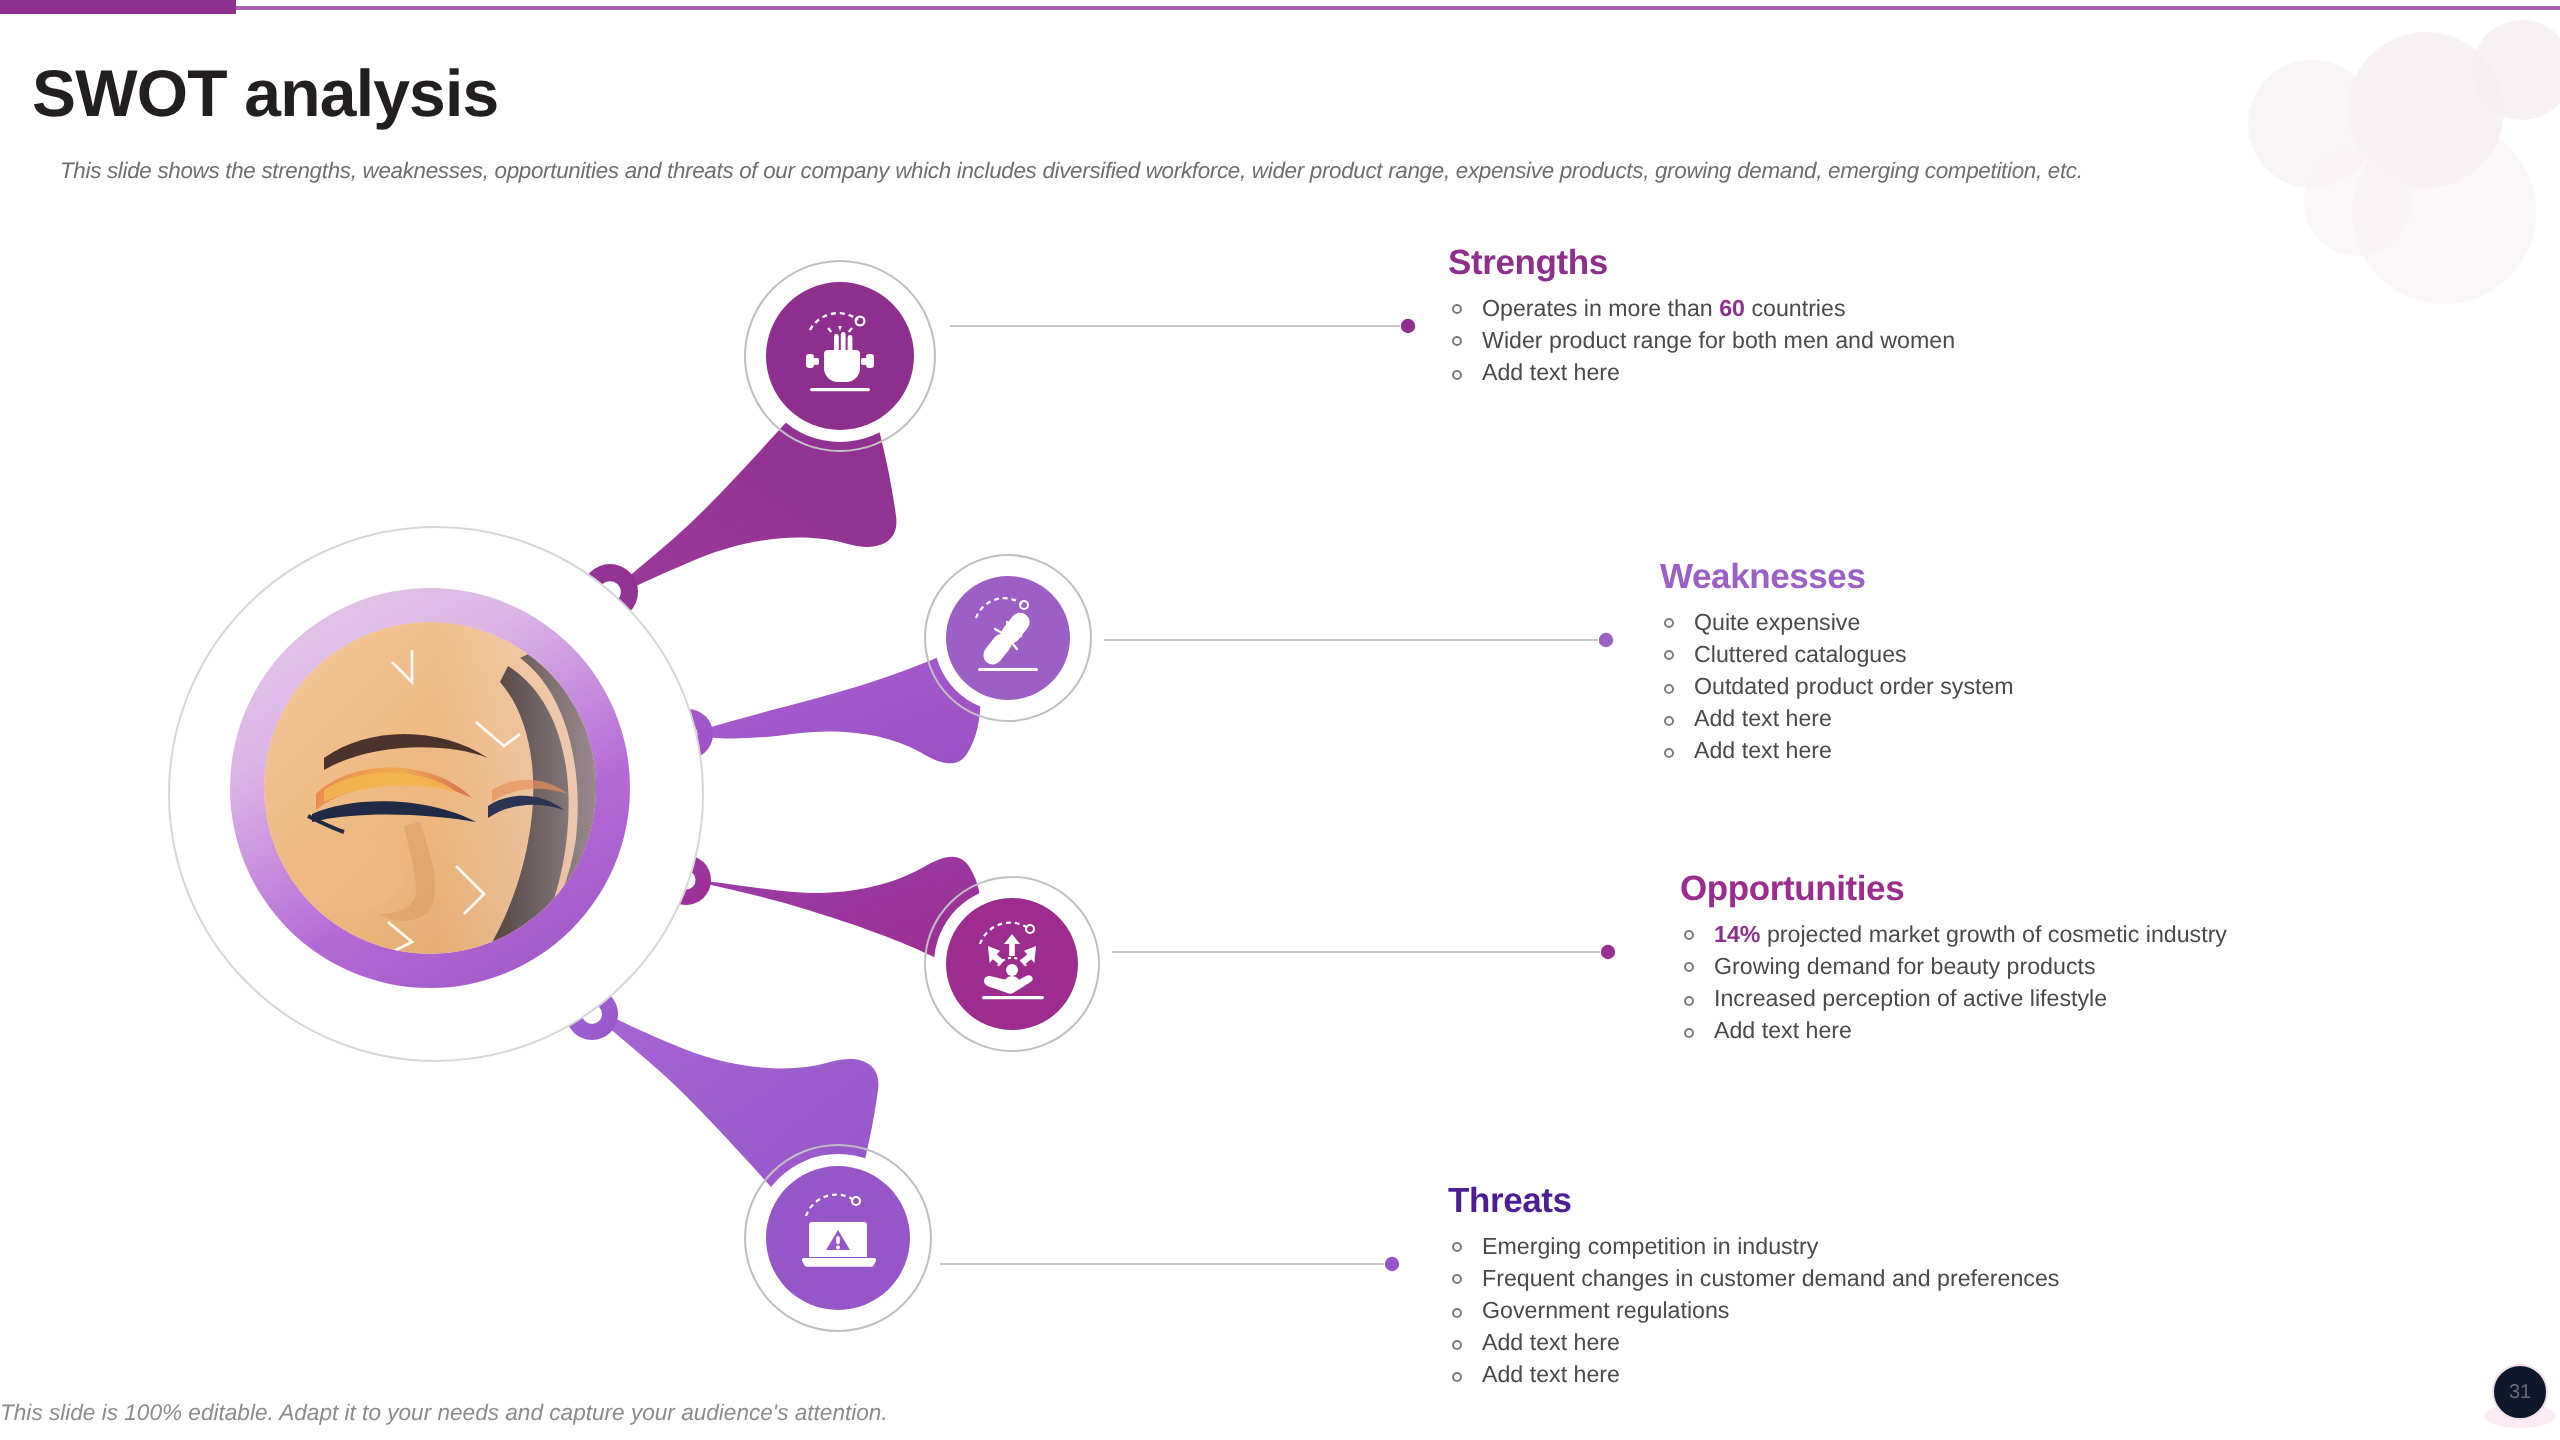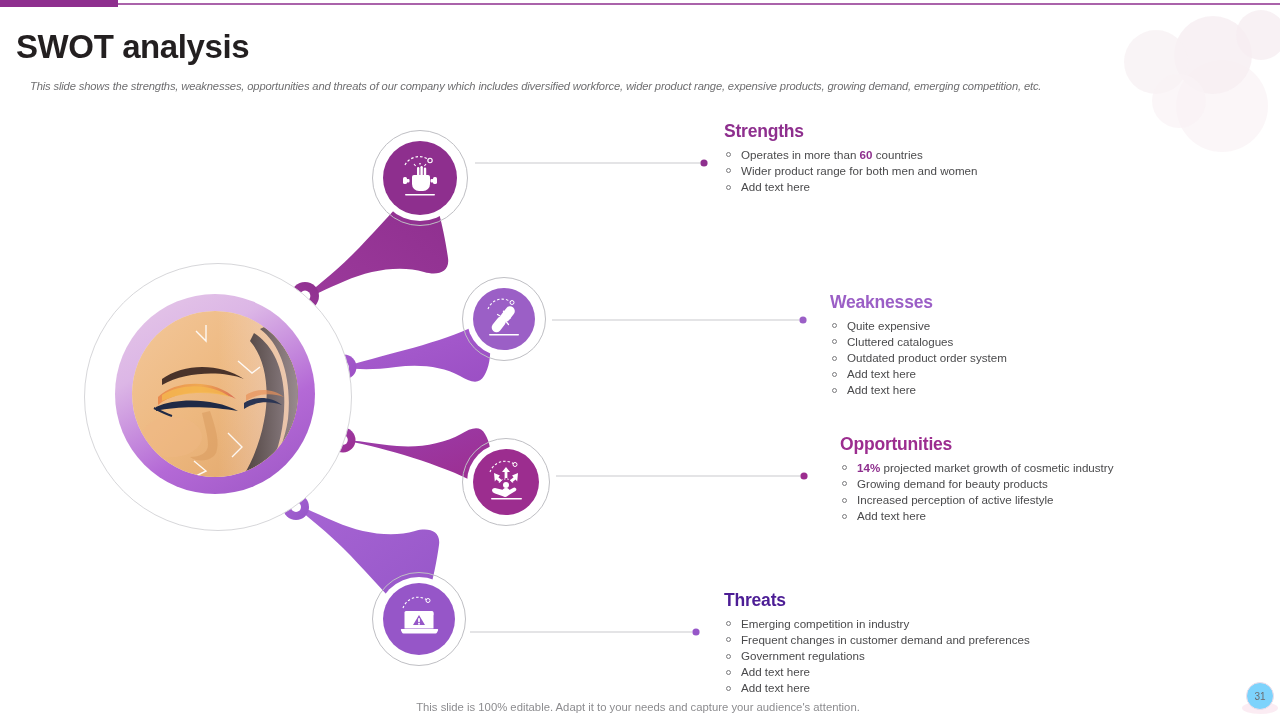--- a/index.html
+++ b/index.html
@@ -90,37 +90,37 @@
     position: relative; padding-left: 17px; white-space: nowrap;
   }
   .block li .marker {
     position: absolute; left: 2px; top: 5.4px;
     width: 5px; height: 5px; border-radius: 50%;
     border: 1px solid #7b7b7e;
   }
   .block li b { font-weight: bold; color: #8e2f8e; }
 
   .blk-strengths     { left: 724px; top: 121px; }
-  .blk-weaknesses    { left: 830px; top: 292px; }
+  .blk-weaknesses    { left: 830px; top: 278px; }
   .blk-opportunities { left: 840px; top: 434px; }
   .blk-threats       { left: 724px; top: 590px; }
 
   .c-strengths     { color: #8e2f8e; }
   .c-weaknesses    { color: #9b5fc6; }
   .c-opportunities { color: #9c2d8f; }
   .c-threats       { color: #4c1d95; }
 
   
   .footer {
-    position: absolute; left: 0; top: 701px; width: 1276px; text-align: center;
-    font-size: 11.3px; color: #8c8c8f;
+    position: absolute; left: 0; top: 701px; width: 1276px; 
+    font-size: 11.3px; color: #8c8c8f; font-style: italic;
   }
   .pagebadge {
     position: absolute; left: 1246px; top: 682px; width: 28px; height: 28px;
-    border-radius: 50%; background: #7dd3fc; border: 1px solid #f0dde8;
+    border-radius: 50%; background: #0f172a; border: 1px solid #f0dde8;
     display: flex; align-items: center; justify-content: center;
     font-size: 10px; color: #6b6b6e;
   }
   .pageshadow {
     position: absolute; left: 1242px; top: 702px; width: 36px; height: 12px;
     border-radius: 50%; background: #fbeaf2; opacity: .9;
   }
 </style>
 </head>
 <body>

